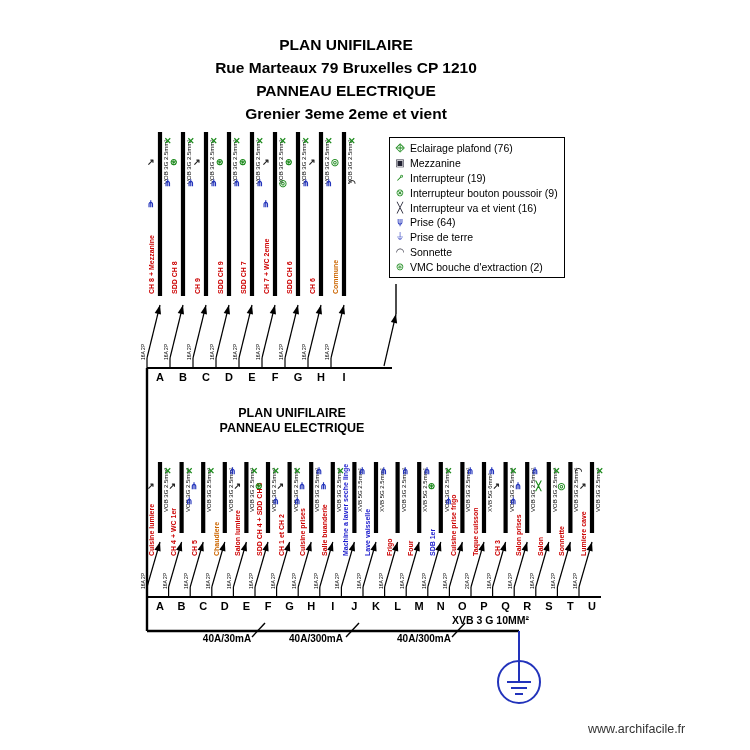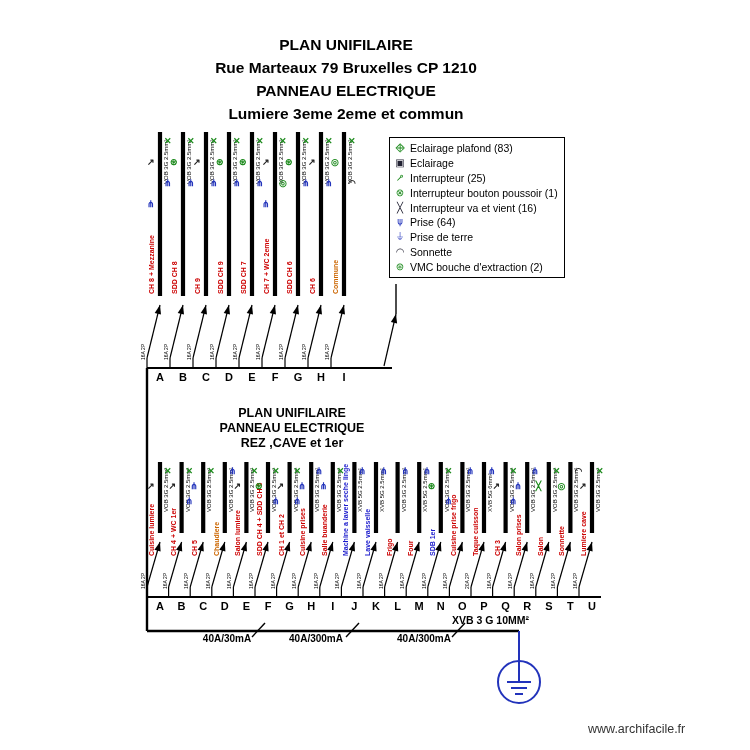--- a/index.html
+++ b/index.html
@@ -24,40 +24,40 @@
 </style>
 </head>
 <body>
 
 <div id="app">
 
   <div class="hdr">
     <div class="hline">PLAN UNIFILAIRE</div>
     <div class="hline">Rue Marteaux 79 Bruxelles CP 1210</div>
     <div class="hline">PANNEAU ELECTRIQUE</div>
-    <div class="hline">Lumiere 3eme 2eme et commun</div>
+    <div class="hline">Grenier 3eme 2eme et vient</div>
   </div>
 
   <div class="legend">
     <div id="legend-items">
         <div class="legend-row">
           <span class="legend-ic" style="color: rgb(28, 138, 28); transform: rotate(45deg);">⊠</span>
-          <span>Eclairage plafond (83)</span>
+          <span>Eclairage plafond (76)</span>
         </div>
         <div class="legend-row">
           <span class="legend-ic" style="color: rgb(34, 34, 51);">▣</span>
-          <span>Eclairage</span>
+          <span>Mezzanine</span>
         </div>
         <div class="legend-row">
           <span class="legend-ic" style="color: rgb(28, 138, 28); transform: rotate(-45deg);">⊸</span>
-          <span>Interrupteur (25)</span>
+          <span>Interrupteur (19)</span>
         </div>
         <div class="legend-row">
           <span class="legend-ic" style="color: rgb(28, 138, 28);">⊗</span>
-          <span>Interrupteur bouton poussoir (1)</span>
+          <span>Interrupteur bouton poussoir (9)</span>
         </div>
         <div class="legend-row">
           <span class="legend-ic" style="color: rgb(34, 34, 51);">╳</span>
           <span>Interrupteur va et vient (16)</span>
         </div>
         <div class="legend-row">
           <span class="legend-ic" style="color: rgb(34, 51, 187); transform: rotate(180deg);">⋔</span>
           <span>Prise (64)</span>
         </div>
         <div class="legend-row">
@@ -71,21 +71,20 @@
         <div class="legend-row">
           <span class="legend-ic" style="color: rgb(28, 138, 28);">⊛</span>
           <span>VMC bouche d'extraction (2)</span>
         </div>
       </div>
   </div>
 
   <div class="hdr2">
     <div>PLAN UNIFILAIRE</div>
     <div>PANNEAU ELECTRIQUE</div>
-    <div>REZ ,CAVE et  1er</div>
   </div>
 
   <svg id="wires" width="750" height="750" viewBox="0 0 750 750">
       <g>
         <line x1="160" y1="132" x2="160" y2="296" stroke="#000" stroke-width="4.2"></line>
         <line x1="147" y1="358" x2="160" y2="305" stroke="#000" stroke-width="1.2"></line>
         <polygon points="160,305 161.0,314.5 154.7,313.0" fill="#000"></polygon>
         <line x1="147" y1="358" x2="147" y2="368" stroke="#000" stroke-width="1.2"></line>
         <line x1="183" y1="132" x2="183" y2="296" stroke="#000" stroke-width="4.2"></line>
         <line x1="170" y1="358" x2="183" y2="305" stroke="#000" stroke-width="1.2"></line>

